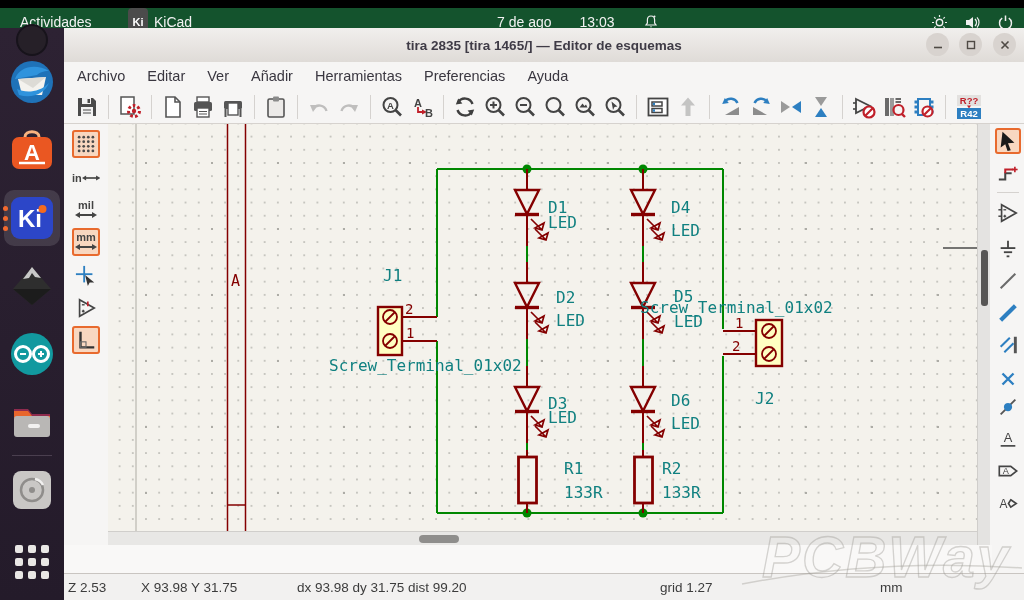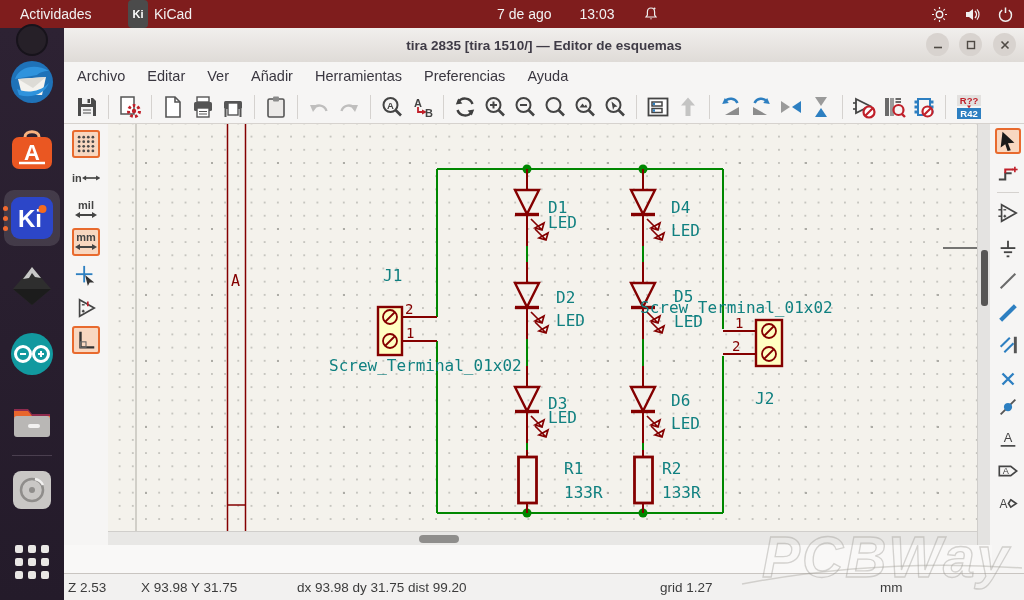--- a/index.html
+++ b/index.html
@@ -1,20 +1,20 @@
 <!DOCTYPE html>
 <html><head>
 <meta charset="utf-8">
 <style>
   html,body{margin:0;padding:0;}
   body{width:1024px;height:600px;overflow:hidden;background:#000;font-family:"Liberation Sans",sans-serif;position:relative;}
   .abs{position:absolute;}
 
   
-  #topbar{left:0;top:0;width:1024px;height:28px;background:#7f1d1d;color:#f2f2f2;font-size:14px;}
+  #topbar{left:0;top:8px;width:1024px;height:28px;background:#14532d;color:#f2f2f2;font-size:14px;}
   #topbar .item{position:absolute;top:0;height:28px;display:flex;align-items:center;}
   #activities{left:12px;padding:0 8px;}
   #appbadge{left:128px;width:20px;height:20px;top:4px;background:#4b4b4b;border-radius:4px;color:#fff;
             font-weight:bold;font-size:11px;display:flex;align-items:center;justify-content:center;}
   #appname{left:154px;}
   #clock{left:497px;gap:28px;}
   #sysicons{right:10px;gap:16px;}
 
   
   #dock{left:0;top:28px;width:64px;height:572px;background:linear-gradient(#2d2233,#241b2a);}
@@ -196,21 +196,21 @@
           <rect x="17" y="30" width="8" height="8" rx="2"></rect>
           <rect x="30" y="30" width="8" height="8" rx="2"></rect>
       </g>
     </svg>
   </div>
 </div>
 
 <div id="window" class="abs">
 
   <div id="titlebar" class="abs">
-    <span class="title">tira 2835 [tira 1510/] — Editor de esquemas</span>
+    <span class="title">tira 2835 [tira 1465/] — Editor de esquemas</span>
     <div class="winbtn" style="left:862px">
       <svg width="12" height="12" viewBox="0 0 12 12">
           <line x1="2" y1="8.5" x2="10" y2="8.5" stroke="#4f4a45" stroke-width="1.6"></line>
         </svg>
     </div>
     <div class="winbtn" style="left:895px">
       <svg width="12" height="12" viewBox="0 0 12 12">
           <rect x="2.5" y="2.5" width="7" height="7" fill="none" stroke="#4f4a45" stroke-width="1.4"></rect>
         </svg>
     </div>

